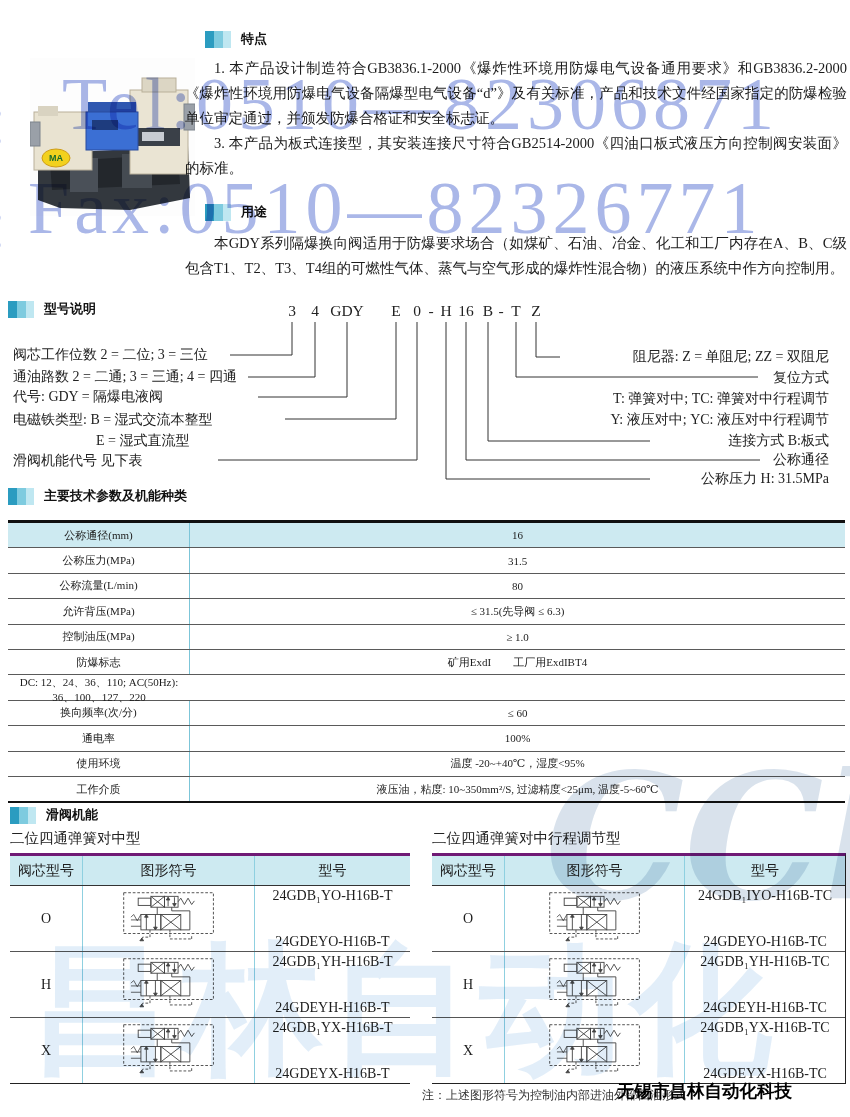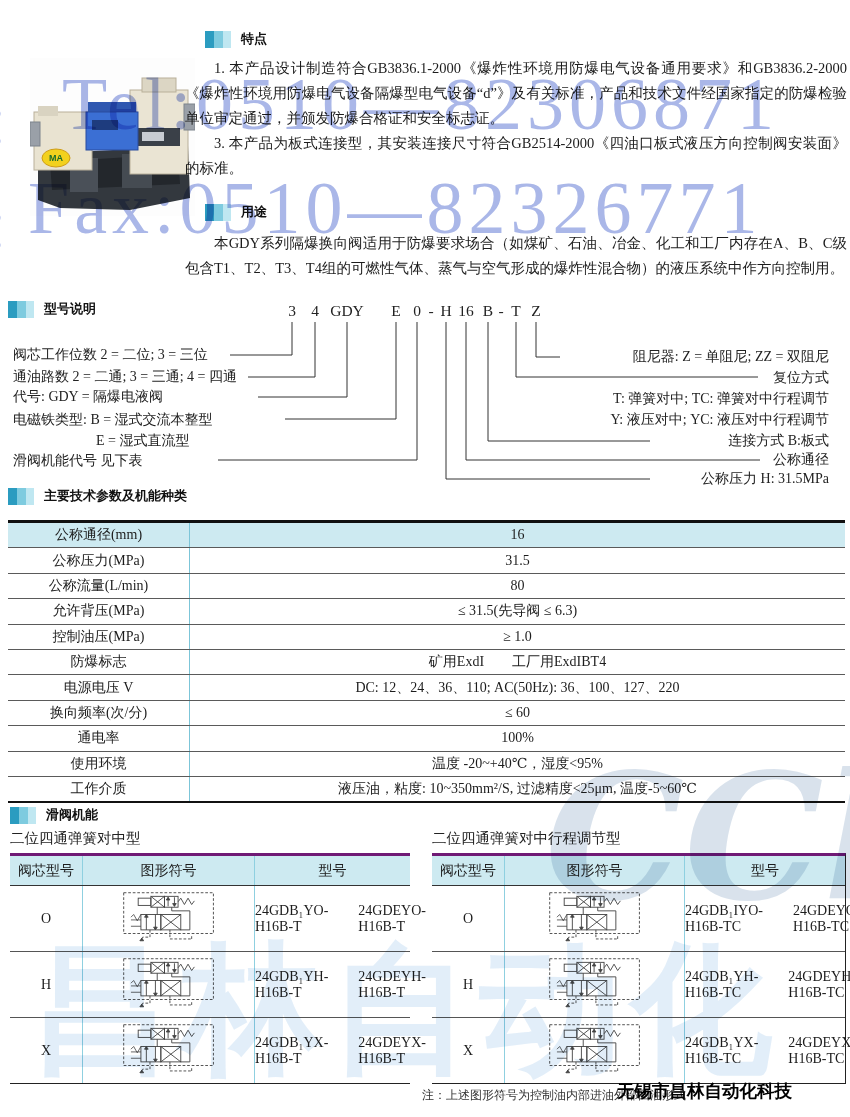--- a/index.html
+++ b/index.html
@@ -22,36 +22,36 @@
   .wm-cn{font-size:142px;letter-spacing:8px;color:rgba(150,195,235,.28);
     font-weight:bold;font-family:"Liberation Sans",sans-serif;}
   
   #model-diagram{left:0;top:298px;width:850px;height:196px;}
   .code-ch{position:absolute;top:4px;transform:translateX(-50%);font-size:15.5px;color:#222;}
   .mlabel{position:absolute;font-size:14px;white-space:nowrap;color:#222;}
   .mlabel.r{right:21px;text-align:left;margin-left:41px;}
   
   #params-table{left:8px;top:520px;width:837px;border-top:3px solid #111;border-bottom:2px solid #111;}
   .prow{display:grid;grid-template-columns:182px 1fr;height:24.4px;align-items:center;
-        border-bottom:1px solid #5a5a5a;font-size:14px;}
+        border-bottom:1px solid #5a5a5a;font-size:11px;}
   .prow:last-child{border-bottom:none;}
   .prow.hl{background:#cdeaf1;}
   .pl{text-align:center;border-right:1px solid #7cc5d8;height:100%;display:flex;
       align-items:center;justify-content:center;}
   .pv{text-align:center;}
   
   .stable{position:absolute;top:853px;border-top:3px solid #701a75;border-bottom:1.5px solid #222;}
   .shead{display:grid;height:29px;background:#cdeaf1;border-bottom:1.5px solid #333;
         font-size:14px;align-items:center;}
   .shead>div{text-align:center;height:100%;display:flex;align-items:center;justify-content:center;}
   .shead>div:not(:last-child),.srow>div:not(:last-child){border-right:1px solid #8fd0e0;}
   .srow{display:grid;height:65px;border-bottom:1px solid #555;font-size:14px;}
   .srow:last-child{border-bottom:none;}
   .srow>div{display:flex;align-items:center;justify-content:center;}
-  .sm{gap:30px;}
+  .sm{flex-direction:column;gap:30px;}
   .sub{position:absolute;top:829px;font-size:14.5px;color:#222;}
   .vsym{width:126px;height:58px;}
   .svg-line{stroke:#333;stroke-width:1;fill:none;}
   #note{font-size:12px;color:#333;}
   #company{font-family:"Liberation Sans","DejaVu Sans",sans-serif;font-weight:bold;
     font-size:17.5px;color:#000;}
 </style>
 </head>
 <body>
 
@@ -203,21 +203,20 @@
       </div>
     <div class="prow">
         <div class="pl">控制油压(MPa)</div>
         <div class="pv">≥ 1.0</div>
       </div>
     <div class="prow">
         <div class="pl">防爆标志</div>
         <div class="pv">矿用ExdI　　工厂用ExdIBT4</div>
       </div>
     <div class="prow">
-        <div class="pl">电源电压 V</div>
         <div class="pv">DC: 12、24、36、110;  AC(50Hz): 36、100、127、220</div>
       </div>
     <div class="prow">
         <div class="pl">换向频率(次/分)</div>
         <div class="pv">≤ 60</div>
       </div>
     <div class="prow">
         <div class="pl">通电率</div>
         <div class="pv">100%</div>
       </div>

